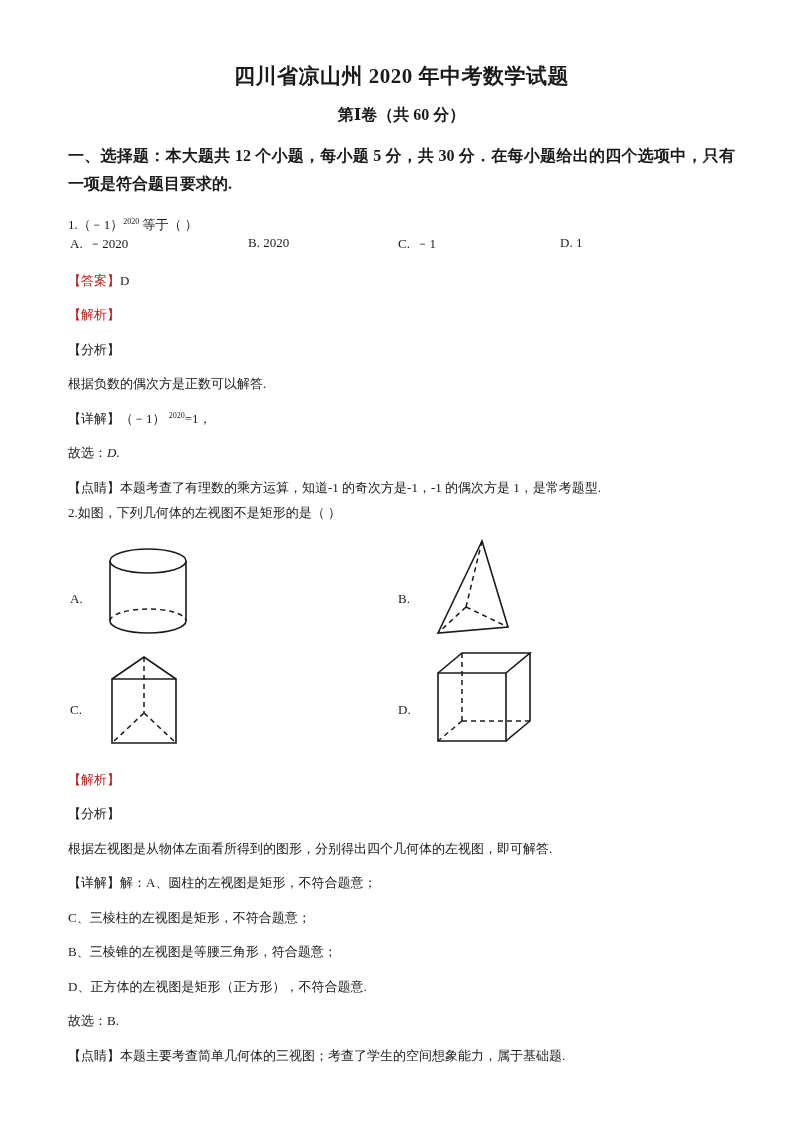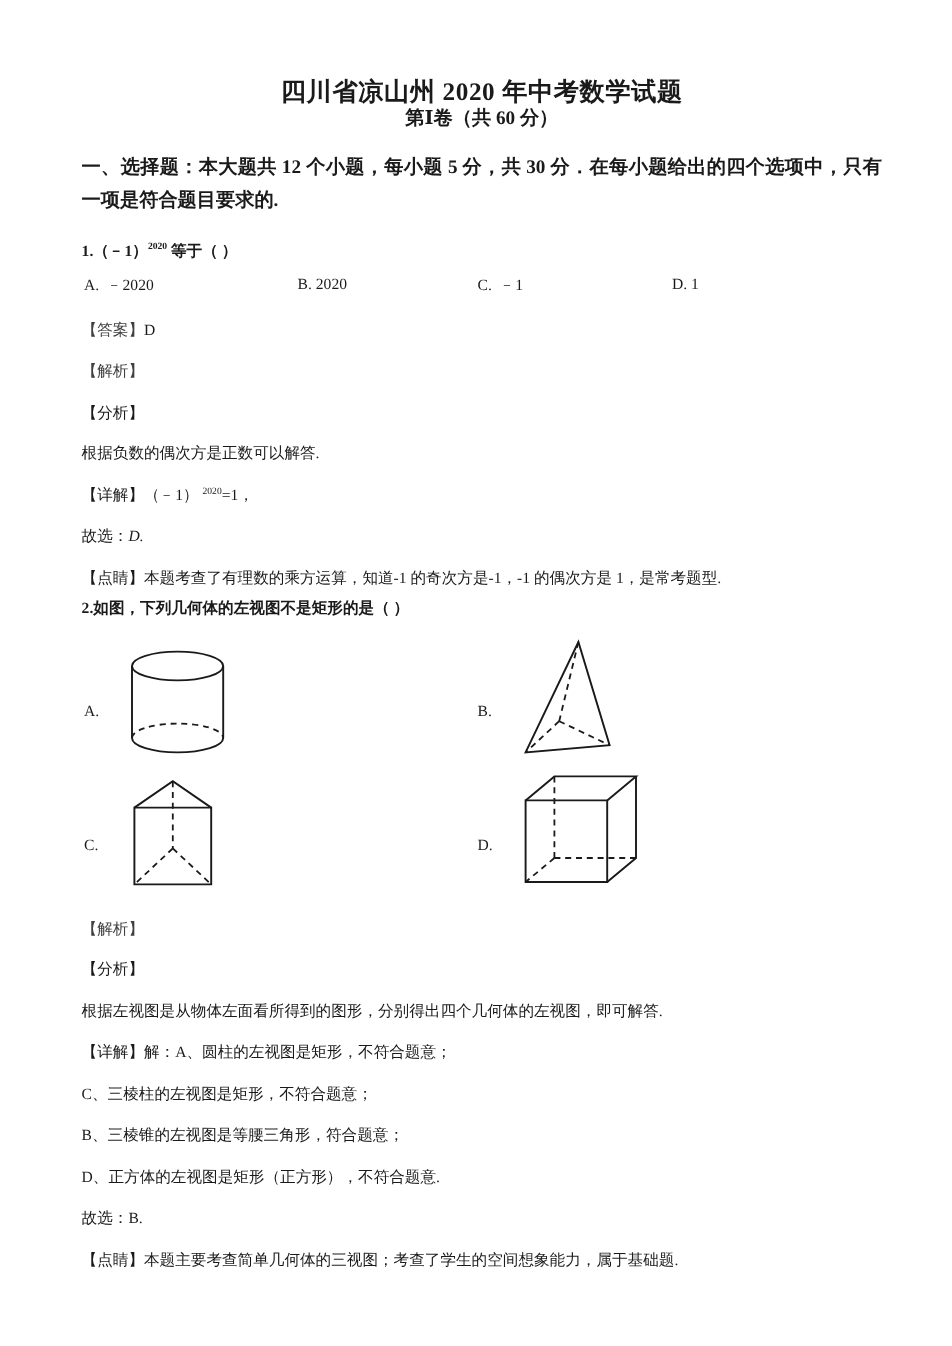--- a/index.html
+++ b/index.html
@@ -33,61 +33,62 @@
     font-size: 21px;
     font-weight: bold;
     letter-spacing: 0.5px;
     margin-top: 63px;
     line-height: 1.25;
   }
   .subtitle {
     text-align: center;
     font-size: 16px;
     font-weight: bold;
+    margin-top: 16px;
     line-height: 1.3;
   }
   .section-head {
     font-size: 16px;
     font-weight: bold;
     margin-top: 16px;
     line-height: 1.75;
     text-align: justify;
   }
 
   .q-stem {
     font-size: 13px;
     font-weight: bold;
     margin-top: 17px;
     line-height: 1.5;
   }
-  .q-stem.normalw { font-weight: bold; }
+  .q-stem.normalw { font-weight: normal; }
 
   .opt-row {
     position: relative;
     height: 21px;
-    margin-top: 10px;
+    margin-top: 0;
     font-size: 13px;
   }
   .opt {
     position: absolute;
     top: 0;
     white-space: nowrap;
   }
   .opt.o1 { left: 2px; }
   .opt.o2 { left: 180px; }
   .opt.o3 { left: 330px; }
   .opt.o4 { left: 492px; }
 
   .para {
     font-size: 13px;
     line-height: 1.5;
     margin-top: 15px;
   }
   .blue {
-    color: #404040;
+    color: #b91c1c;
   }
   .bk { color: #1a1a1a; }
   sup {
     font-size: 8px;
     vertical-align: super;
     line-height: 0;
   }
   .ital { font-style: italic; }
 
   

